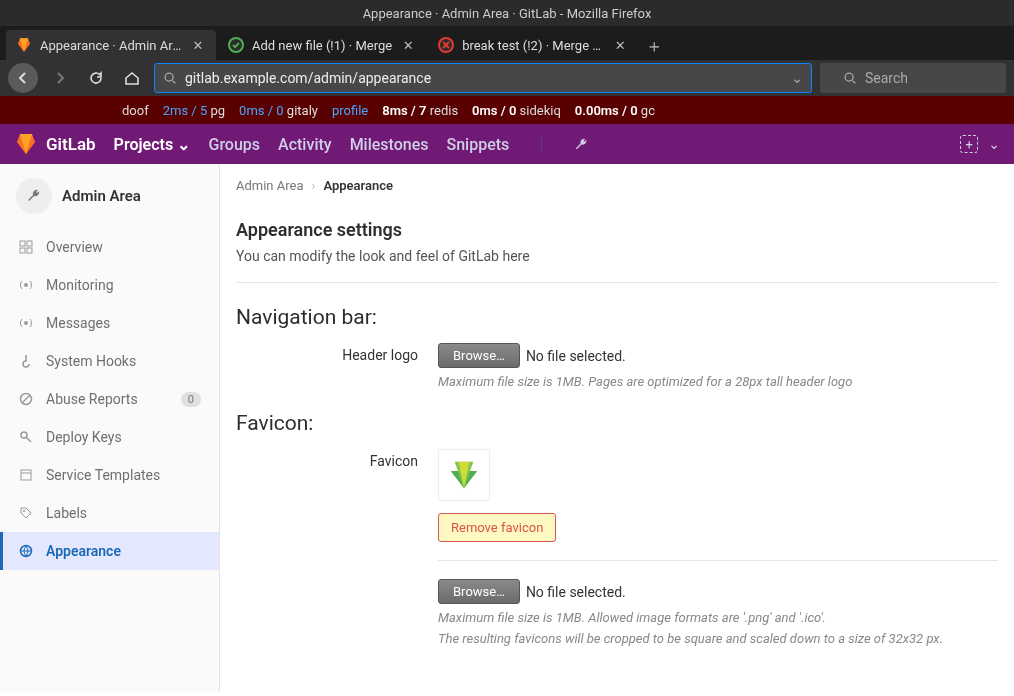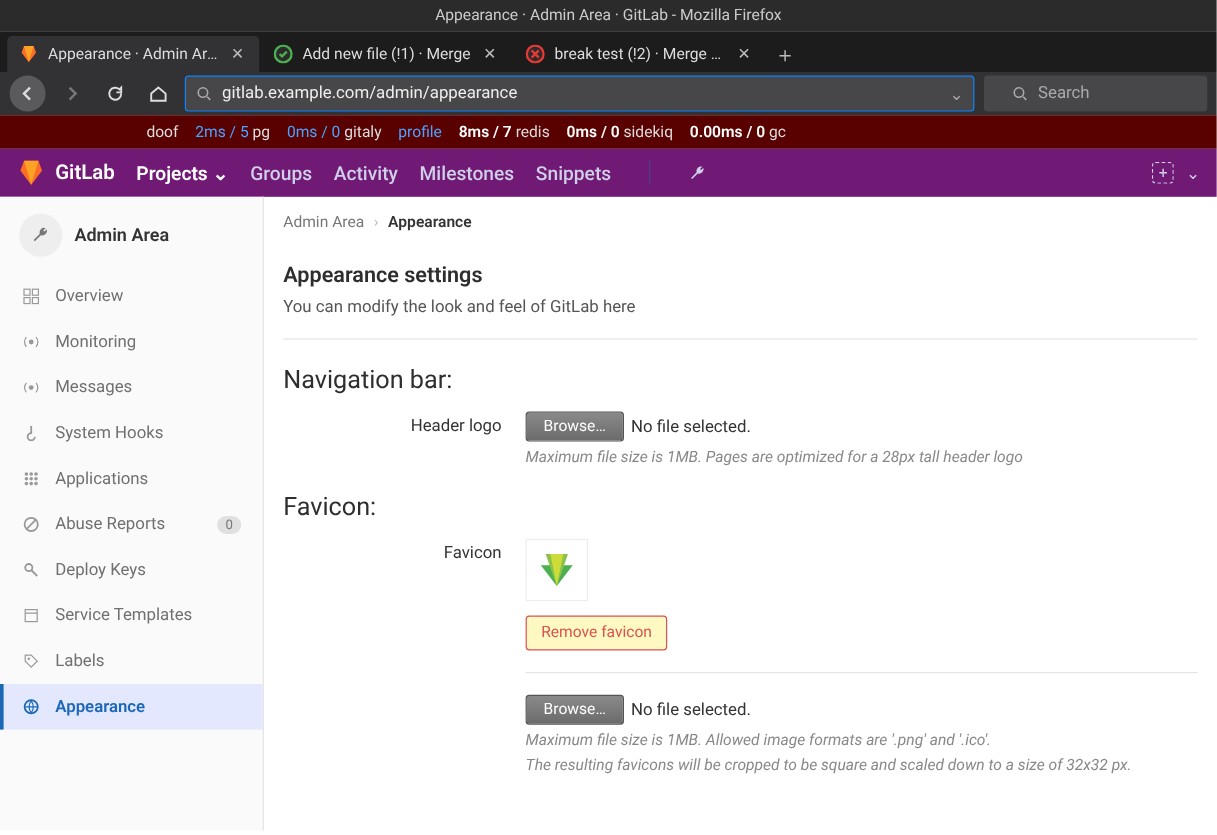--- a/index.html
+++ b/index.html
@@ -240,36 +240,20 @@
       <span class="ico">
           <svg width="14" height="14" viewBox="0 0 14 14">
             <path d="M7 1v6a3 3 0 1 0 3 3" stroke="#999" fill="none" stroke-width="1.5"></path>
           </svg>
         </span>
       <span>System Hooks</span>
     </div>
     <div class="sidebar-item">
       <span class="ico">
           <svg width="14" height="14" viewBox="0 0 14 14">
-            <circle cx="3" cy="3" r="1.5" fill="#999"></circle>
-            <circle cx="7" cy="3" r="1.5" fill="#999"></circle>
-            <circle cx="11" cy="3" r="1.5" fill="#999"></circle>
-            <circle cx="3" cy="7" r="1.5" fill="#999"></circle>
-            <circle cx="7" cy="7" r="1.5" fill="#999"></circle>
-            <circle cx="11" cy="7" r="1.5" fill="#999"></circle>
-            <circle cx="3" cy="11" r="1.5" fill="#999"></circle>
-            <circle cx="7" cy="11" r="1.5" fill="#999"></circle>
-            <circle cx="11" cy="11" r="1.5" fill="#999"></circle>
-          </svg>
-        </span>
-      <span>Applications</span>
-    </div>
-    <div class="sidebar-item">
-      <span class="ico">
-          <svg width="14" height="14" viewBox="0 0 14 14">
             <circle cx="7" cy="7" r="5.5" stroke="#999" fill="none" stroke-width="1.5"></circle>
             <path d="M3 11 11 3" stroke="#999" stroke-width="1.5"></path>
           </svg>
         </span>
       <span>Abuse Reports</span>
       <span class="badge">0</span>
     </div>
     <div class="sidebar-item">
       <span class="ico">
           <svg width="14" height="14" viewBox="0 0 14 14">

